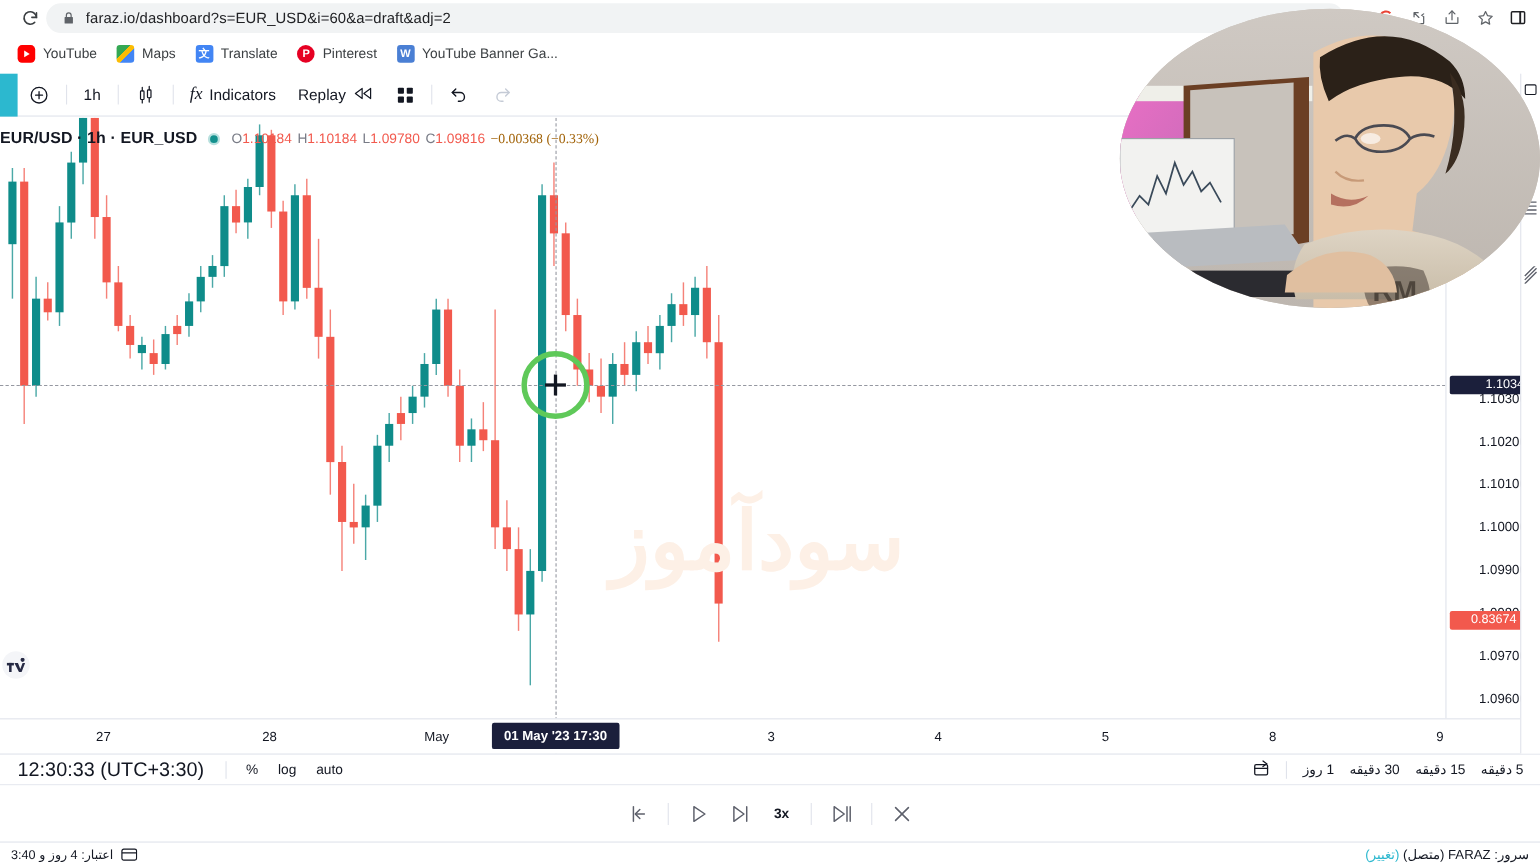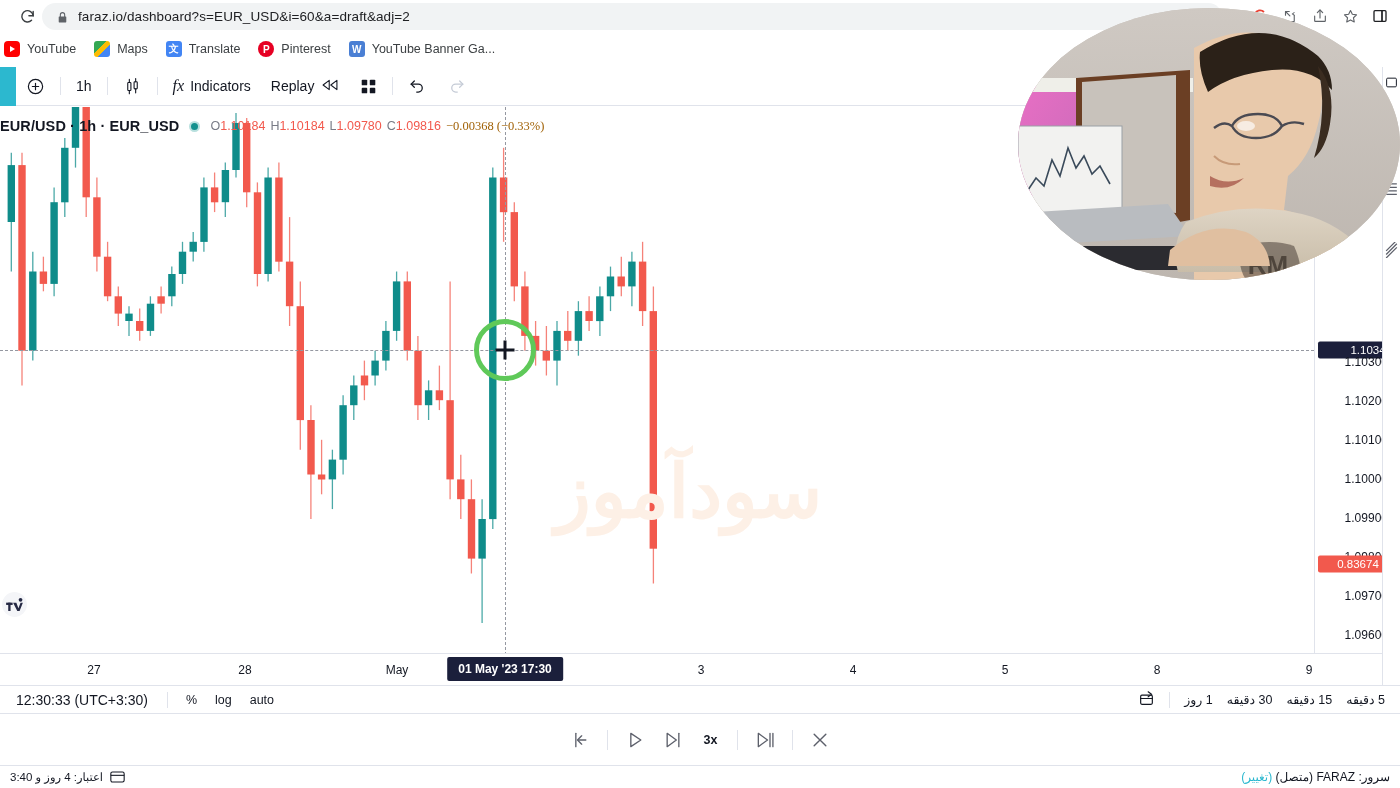--- a/index.html
+++ b/index.html
@@ -35,21 +35,21 @@
     display: flex; align-items: center; gap: 2px;
   }
   .chrome-ic {
     width: 28px; height: 28px; display: flex; align-items: center;
     justify-content: center; cursor: pointer; color: #5f6368;
   }
 
   
   .bookmarks-bar {
     position: absolute; left: 0; top: 32px; width: 1400px; height: 34px;
-    background: #fff; display: flex; align-items: center; padding-left: 4px; gap: 18px;
+    background: #fff; display: flex; align-items: center; padding-left: 16px; gap: 18px;
   }
   .bm { display: flex; align-items: center; gap: 7px; cursor: pointer; }
   .bm-label { font-size: 12.5px; color: #3c4043; white-space: nowrap; }
   .bm-ico { width: 16px; height: 16px; border-radius: 3px; display:flex; align-items:center; justify-content:center; font-size:10px; color:#fff; font-weight:bold; flex:0 0 auto; }
   .ico-yt { background:#ff0000; border-radius:4px; }
   .ico-yt::after{content:""; border-left:5px solid #fff; border-top:3px solid transparent; border-bottom:3px solid transparent; margin-left:1px;}
   .ico-maps { background: linear-gradient(135deg,#34a853 0 40%,#fbbc04 40% 60%,#4285f4 60% 100%); }
   .ico-tr { background:#4285f4; }
   .ico-pin { background:#e60023; border-radius:50%; }
   .ico-w { background:#4a7fd4; }
@@ -163,21 +163,21 @@
     display: flex; align-items: center; direction: rtl; padding: 0 8px;
   }
   .tf-btn {
     font-size: 12.5px; color: #131722; padding: 3px 7px; border-radius: 3px;
     cursor: pointer; white-space: nowrap;
   }
   .tf-sep { width:1px; height:16px; background:#e0e3eb; margin: 0 7px; }
   .tf-right {
     margin-right: auto; display: flex; align-items: center; direction: ltr; gap: 4px; padding-right:8px;
   }
-  .clock { font-size: 14px; color: #131722; padding: 0 8px; text-align: right; }
+  .clock { font-size: 18px; color: #131722; padding: 0 8px; text-align: right; }
   .mini-btn { font-size: 12.5px; color: #131722; padding: 3px 7px; border-radius:3px; cursor:pointer; }
 
   
   .replay-bar {
     position: absolute; left: 0; top: 714px; width: 1400px; height: 51px;
     background: #fff; display: flex; align-items: center; justify-content: center; gap: 4px;
   }
   .rp-btn {
     width: 34px; height: 30px; display: flex; align-items: center; justify-content: center;
     color: #5d606b; cursor: pointer; border-radius: 4px;

